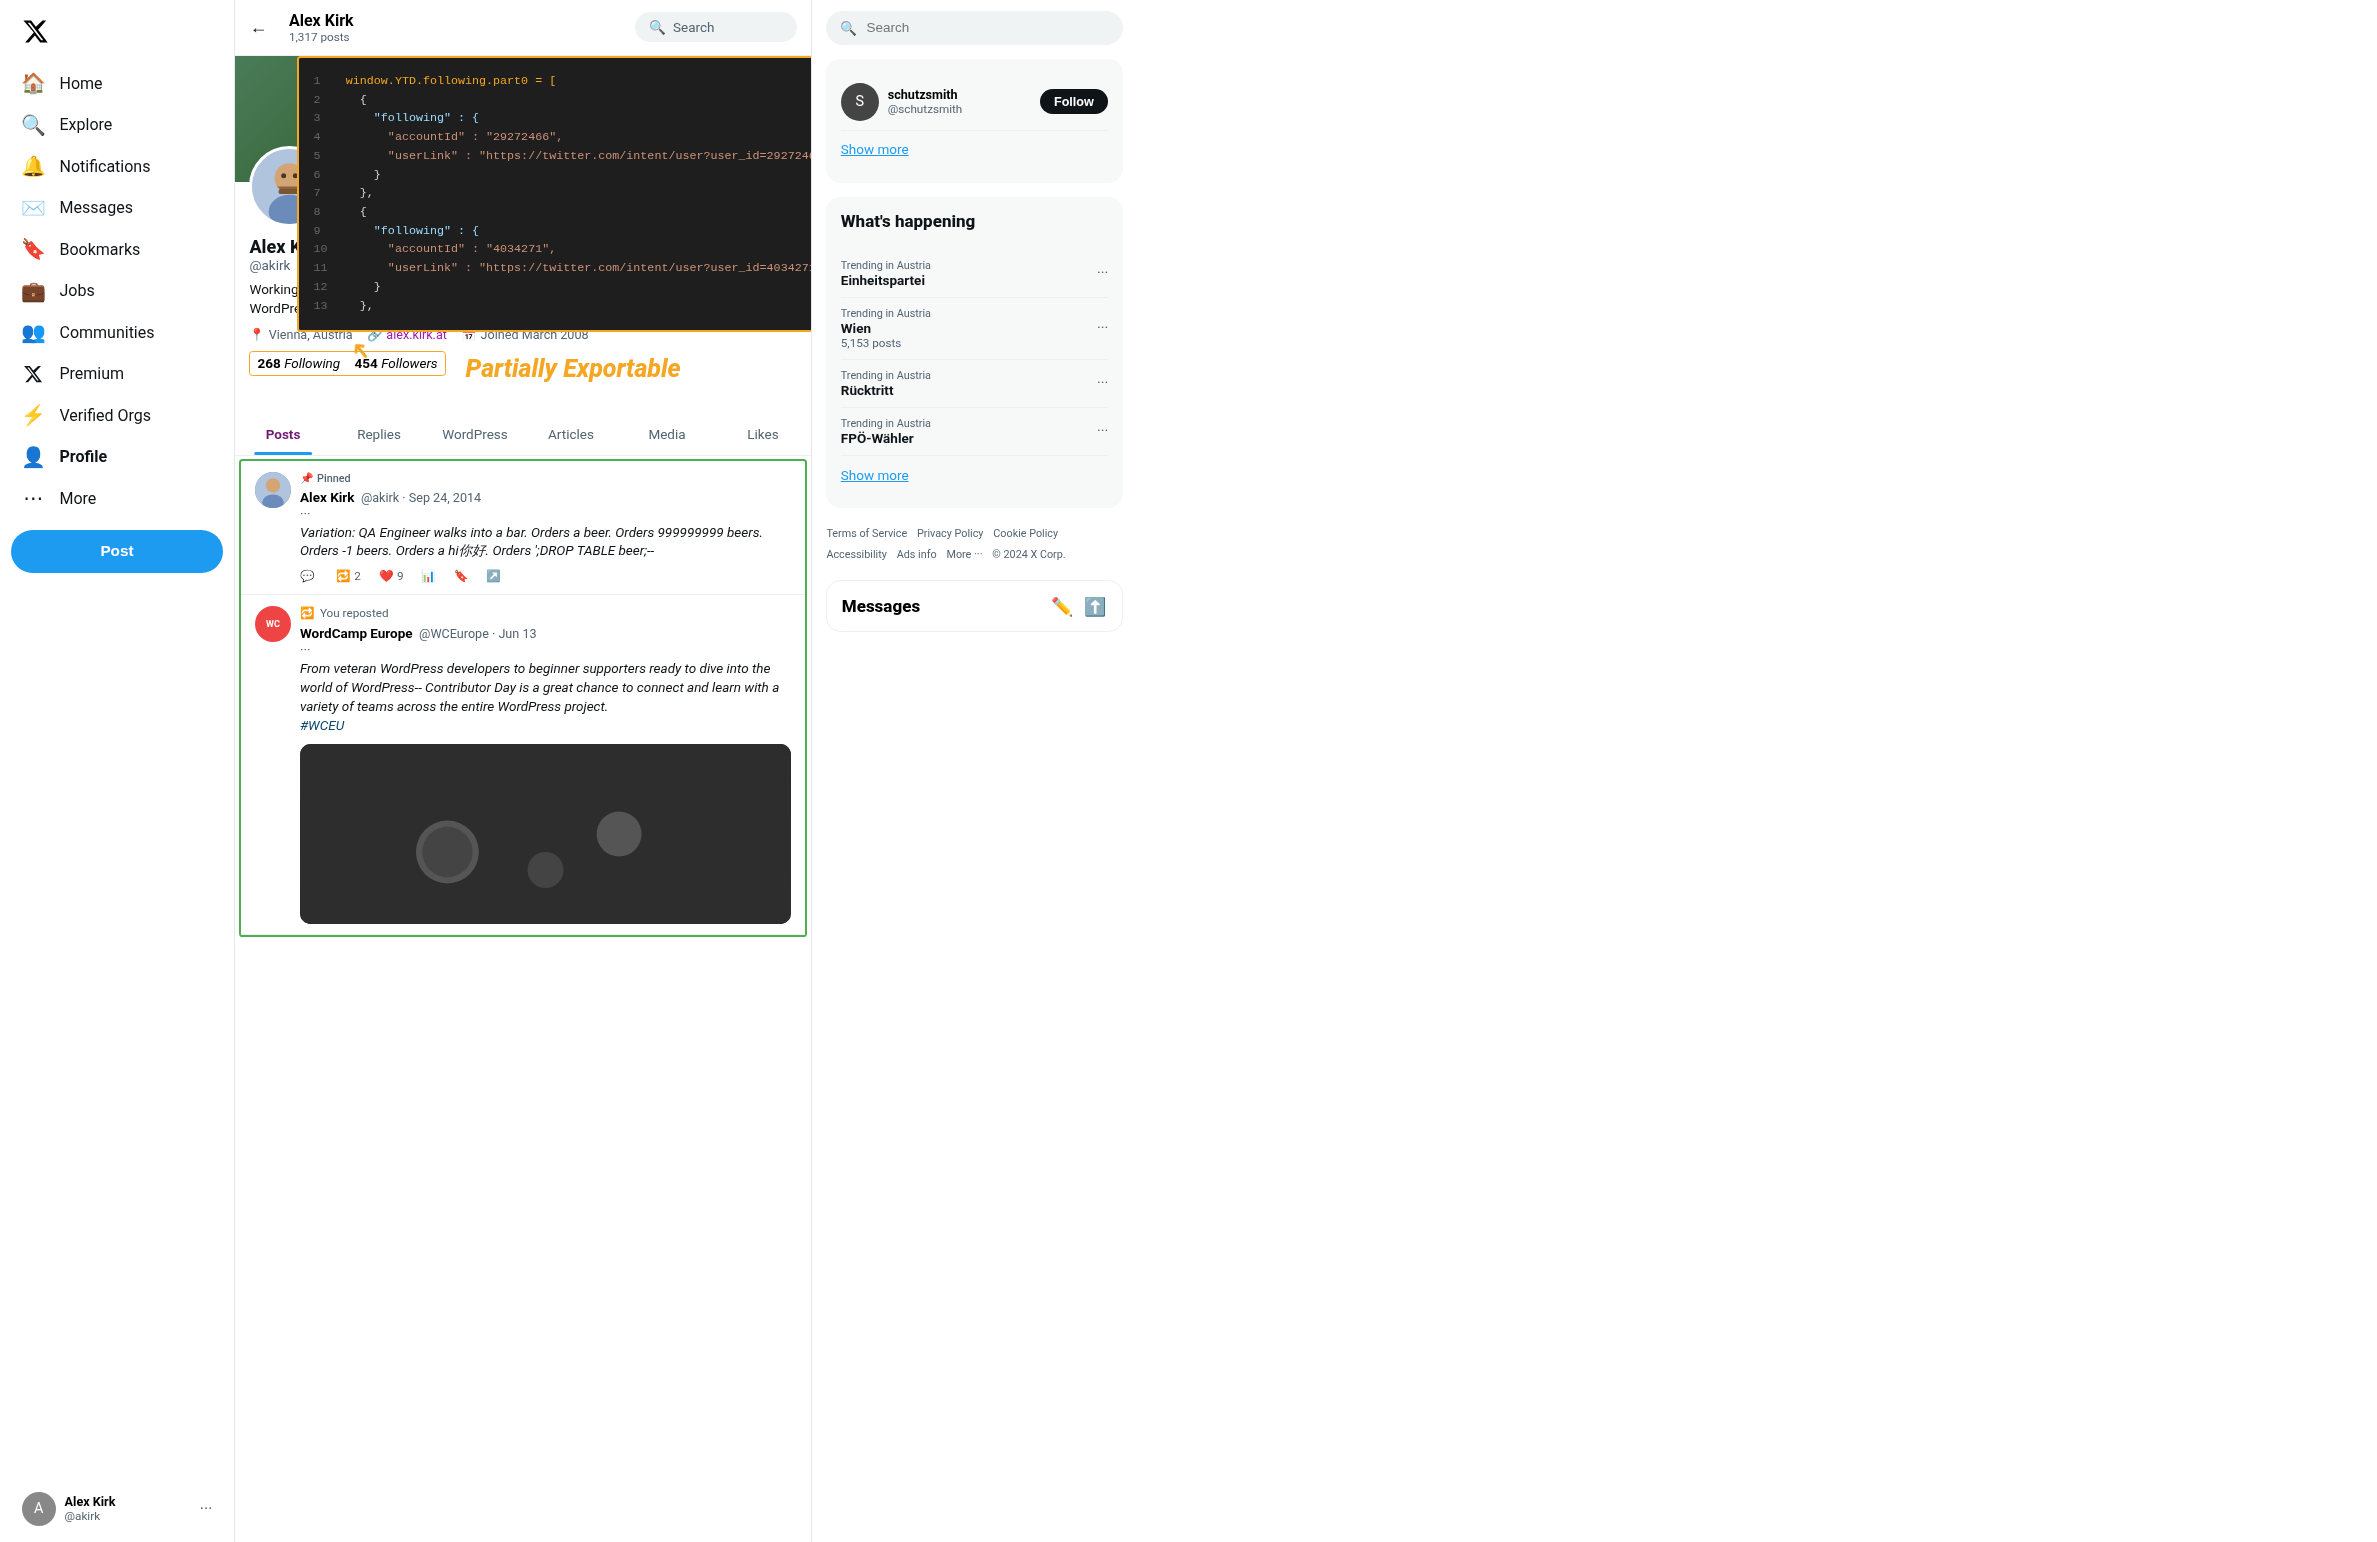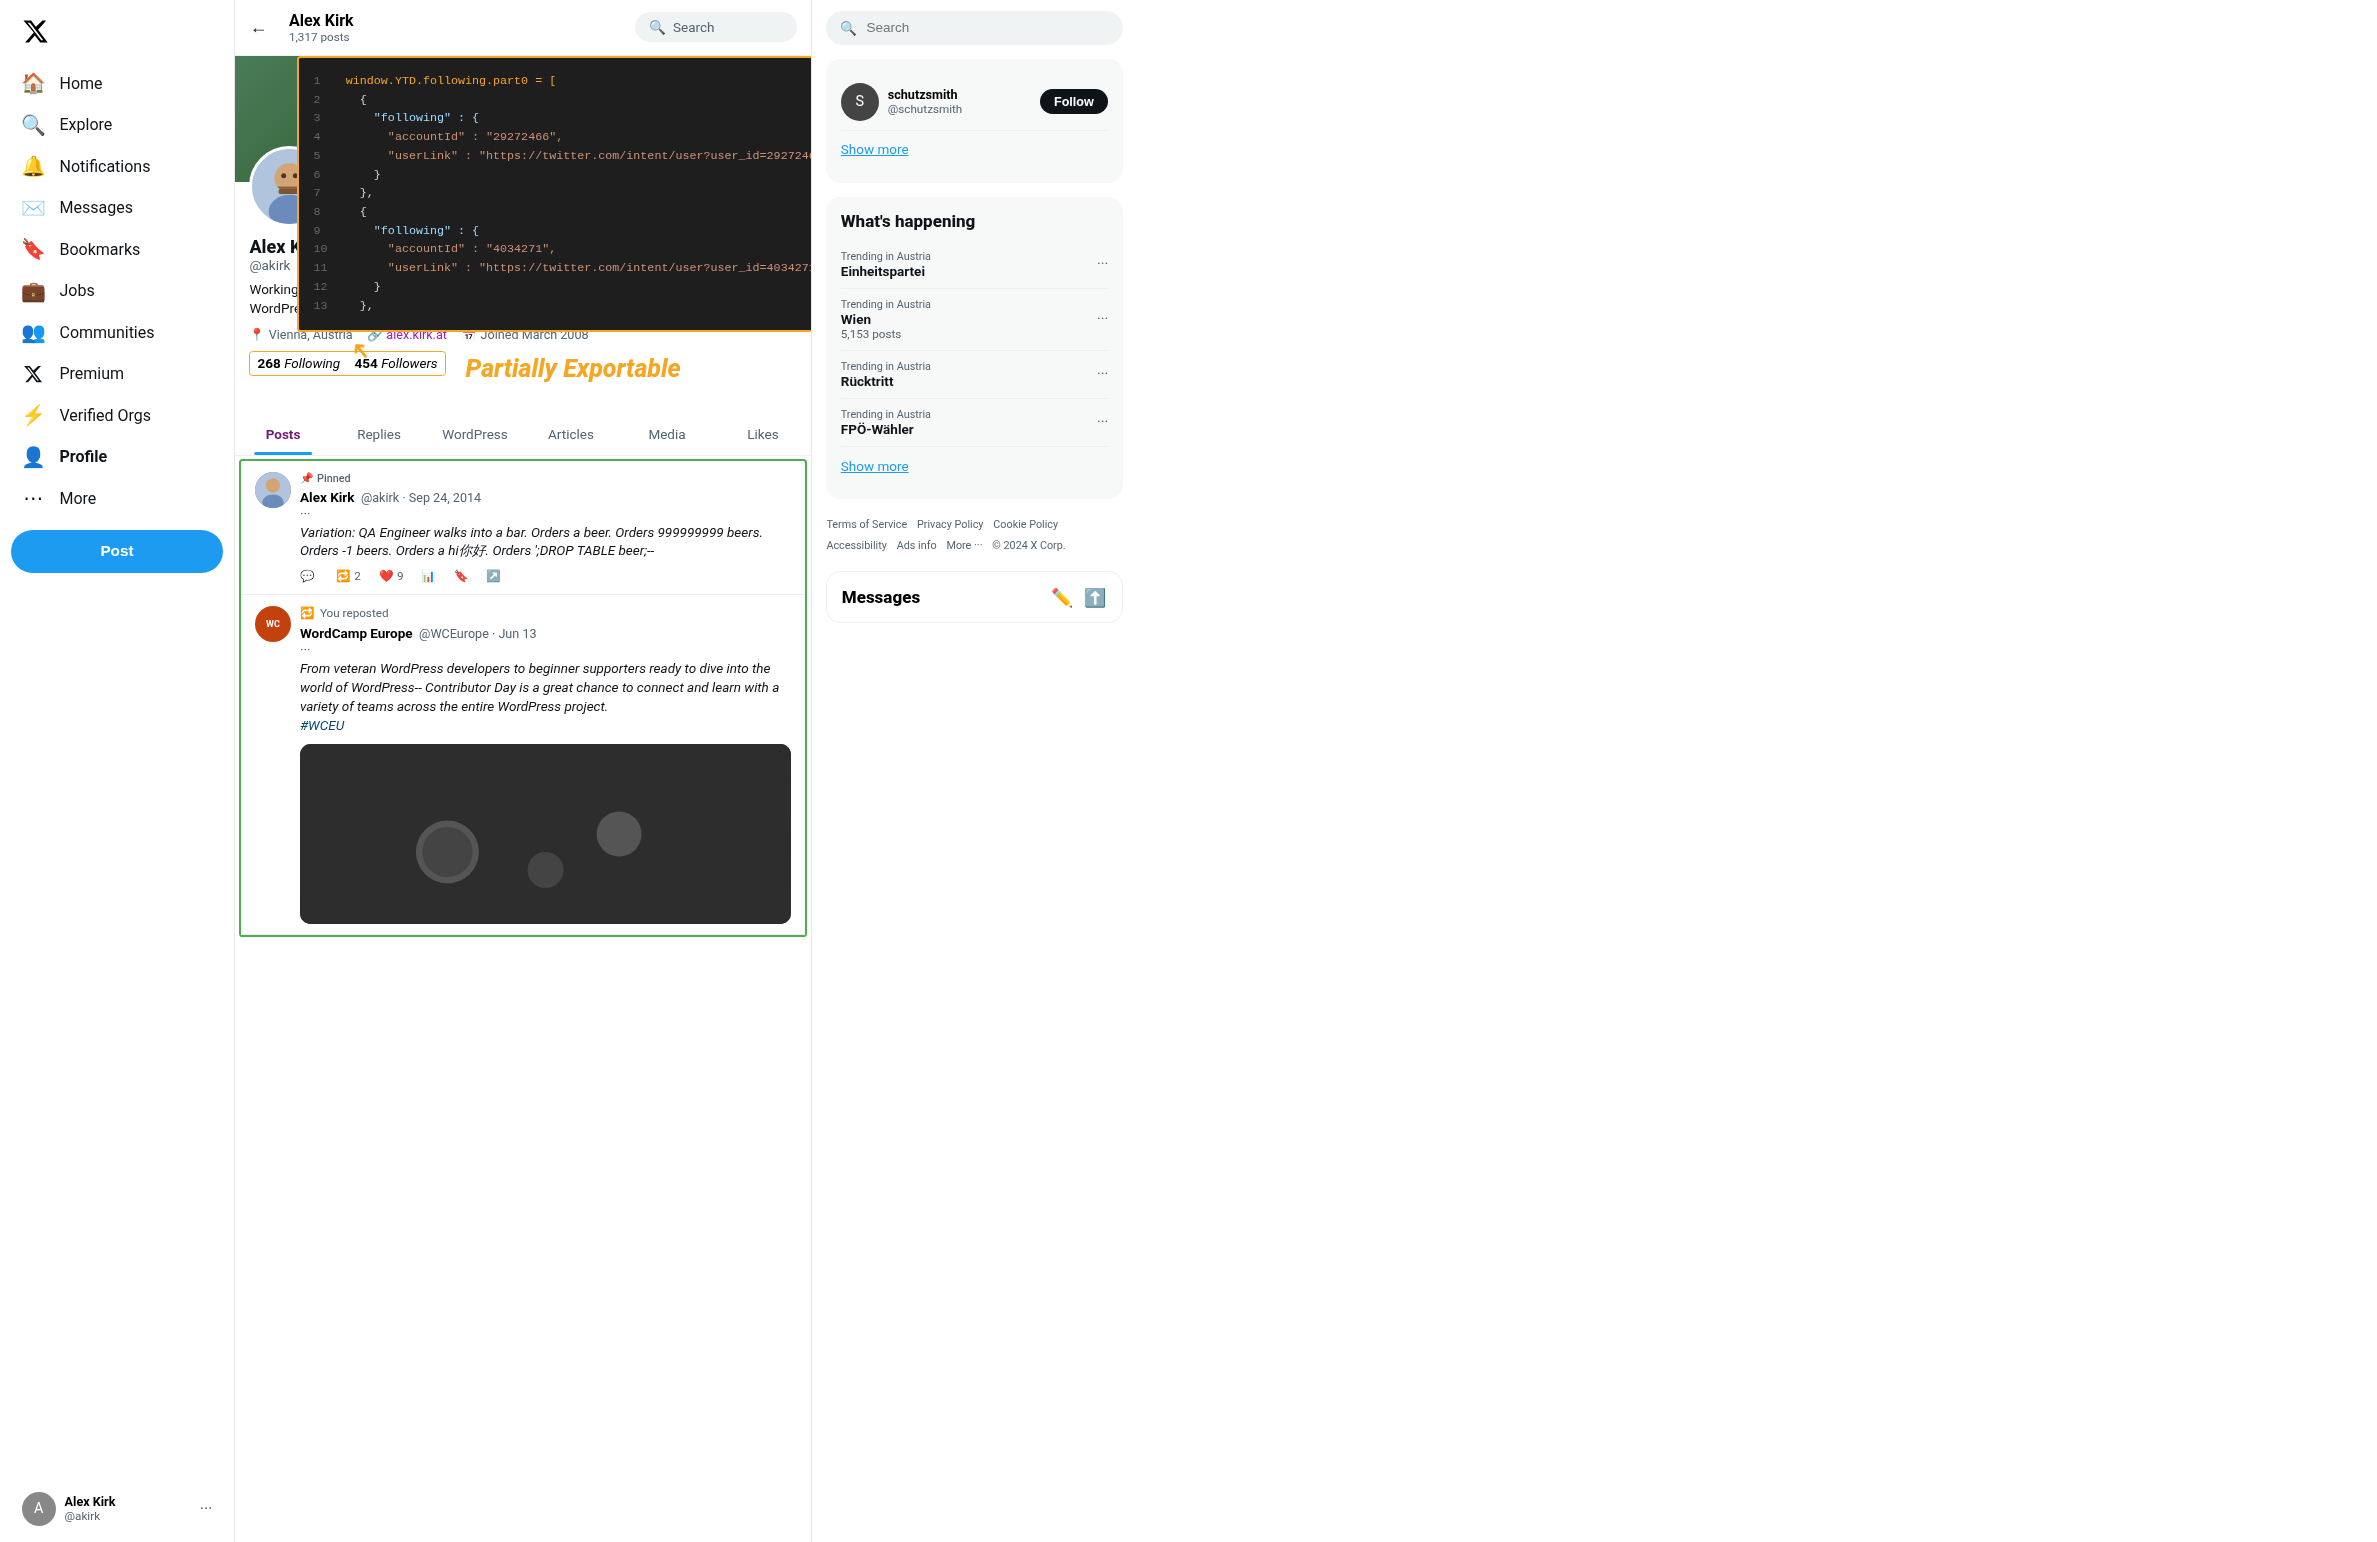--- a/index.html
+++ b/index.html
@@ -244,21 +244,21 @@
       flex: 1;
       color: #536471;
     }
 
     .right-section {
       background: #f7f9f9;
       border-radius: 14.4px;
       padding: 14.4px;
       margin-bottom: 14.4px;
     }
-    .right-section-title { font-weight: 800; font-size: 17px; margin-bottom: 10px; color: #0f1419; }
+    .right-section-title { font-weight: 800; font-size: 17px; margin-bottom: 19px; color: #0f1419; }
     .trend-item { padding: 9px 0; border-bottom: 0.9px solid #efefef; cursor: pointer; }
     .trend-item:last-child { border-bottom: none; }
     .trend-category { font-size: 10.8px; color: #536471; }
     .trend-name { font-weight: 700; font-size: 13.5px; color: #0f1419; }
     .trend-posts { font-size: 11.7px; color: #536471; }
     .trend-header { display: flex; justify-content: space-between; align-items: center; }
     .trend-dots { color: #536471; cursor: pointer; font-size: 14.4px; }
     .show-more { color: #1d9bf0; font-size: 13.5px; cursor: pointer; padding: 10.8px 0; display: block; }
 
     .messages-panel {
@@ -543,21 +543,21 @@
         </div>
       </div>
     </div>
 
     <div style="position:relative;">
       <div style="position:absolute;right:-45px;top:-54px;font-size:36px;">👍</div>
     </div>
 
     <div class="tweet">
       <div style="display:flex;flex-direction:column;align-items:center;">
-        <div class="tweet-avatar" style="background:#c2410c;font-size:9px;font-weight:bold;color:#fff;display:flex;align-items:center;justify-content:center;">
+        <div class="tweet-avatar" style="background:#ef4444;font-size:9px;font-weight:bold;color:#fff;display:flex;align-items:center;justify-content:center;">
           WC
         </div>
       </div>
       <div class="tweet-content">
         <div class="reposted-label">
           <span>🔁</span>
           <span>You reposted</span>
         </div>
         <div class="tweet-header">
           <span>

